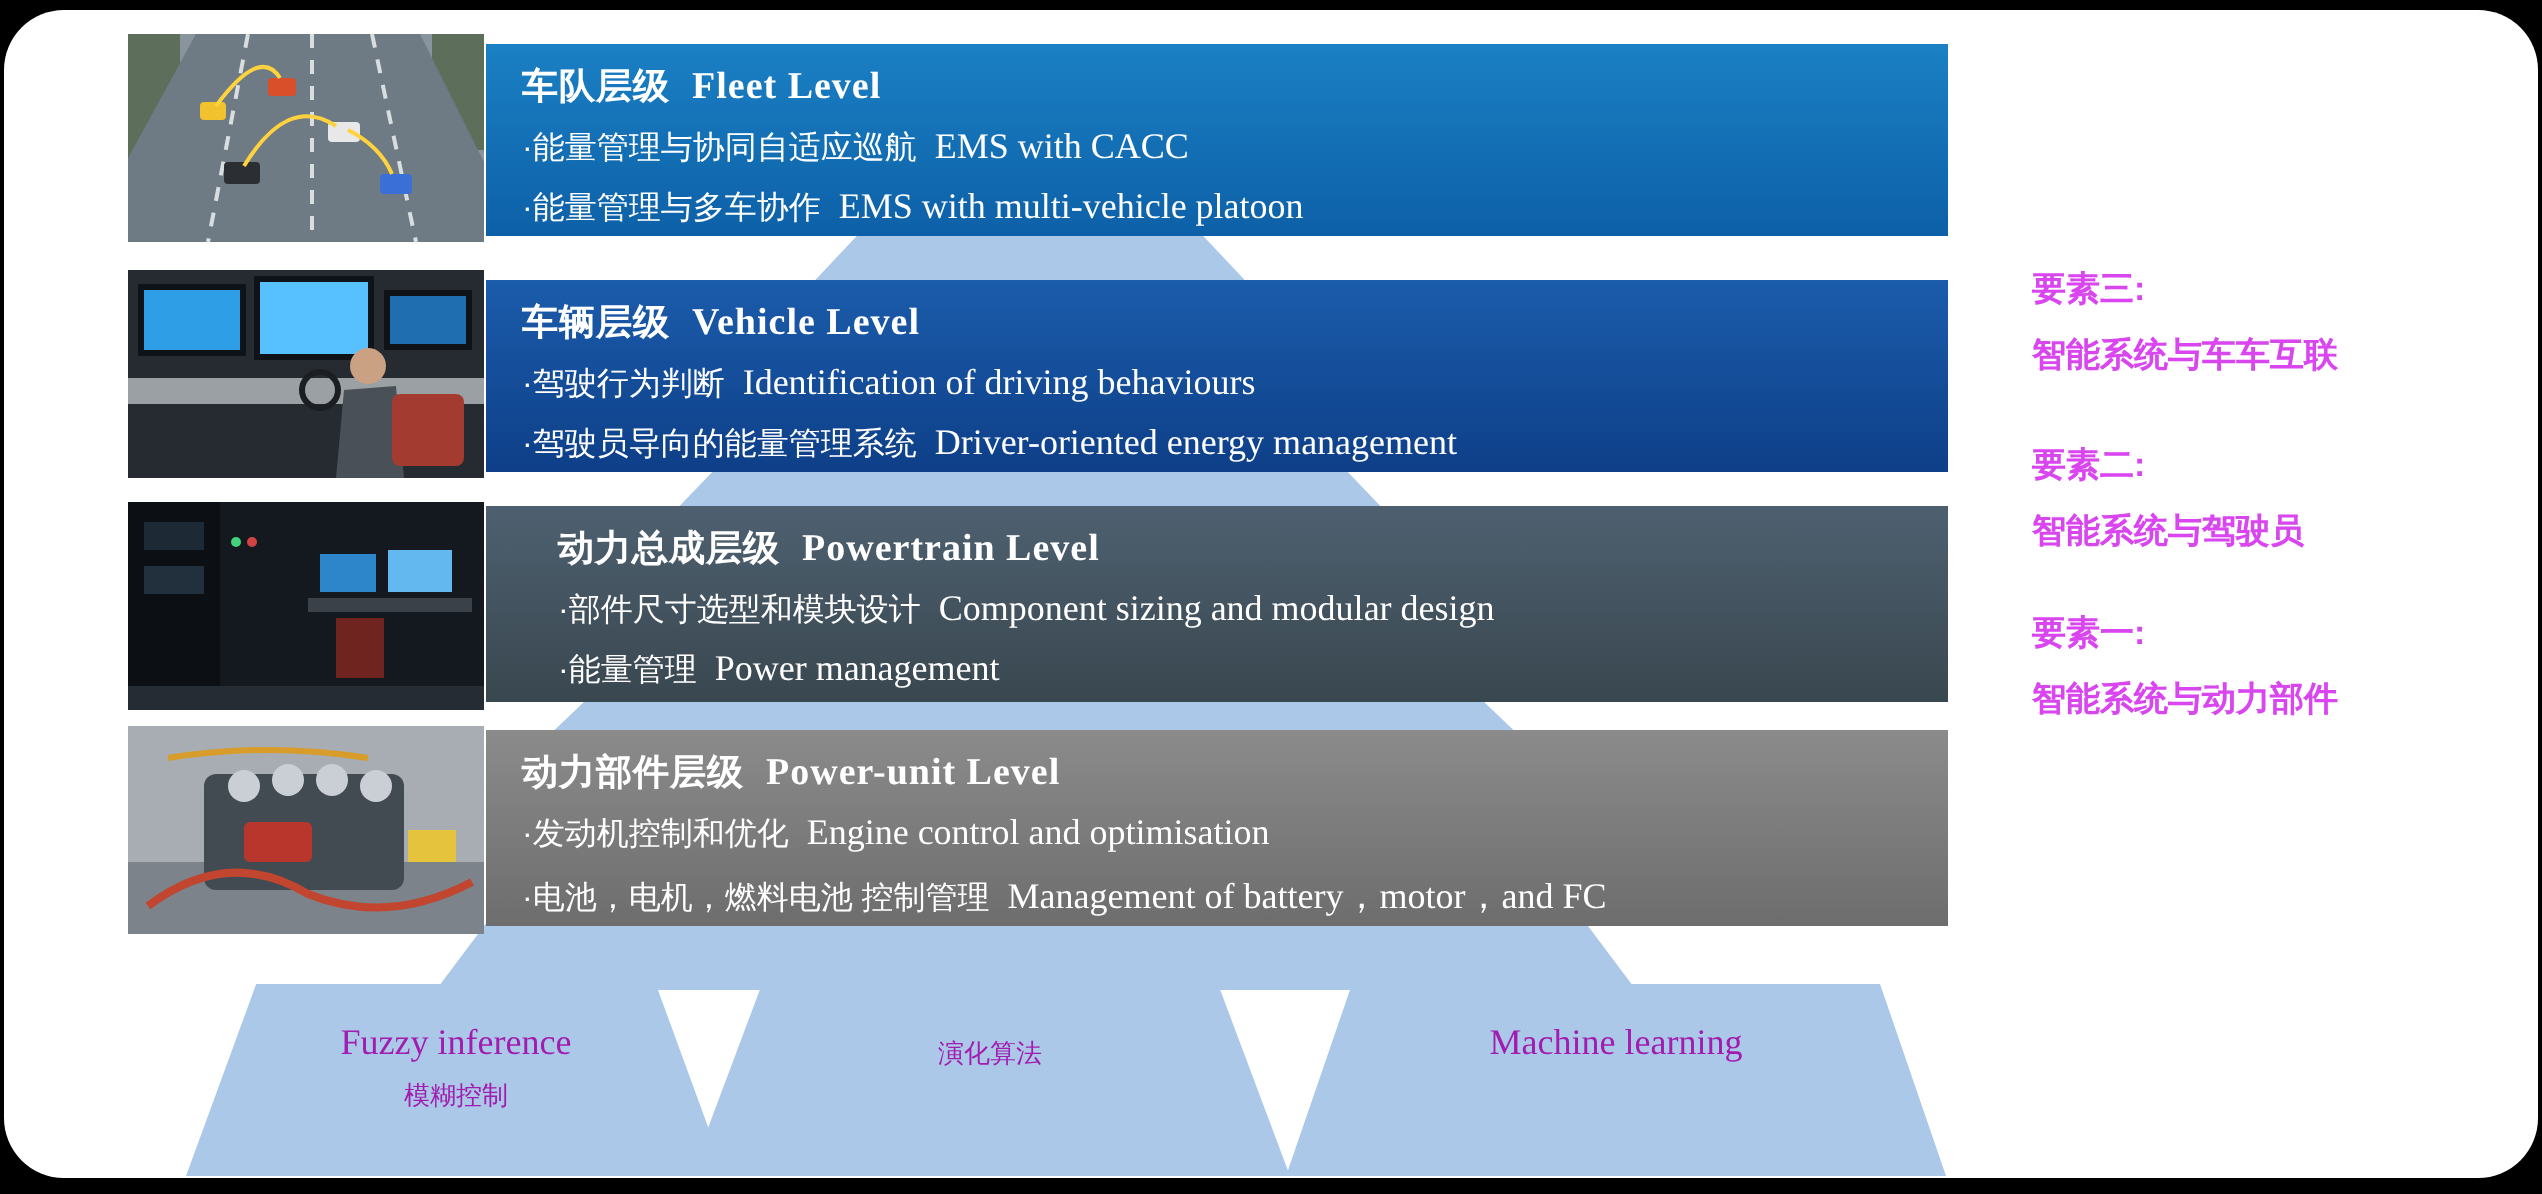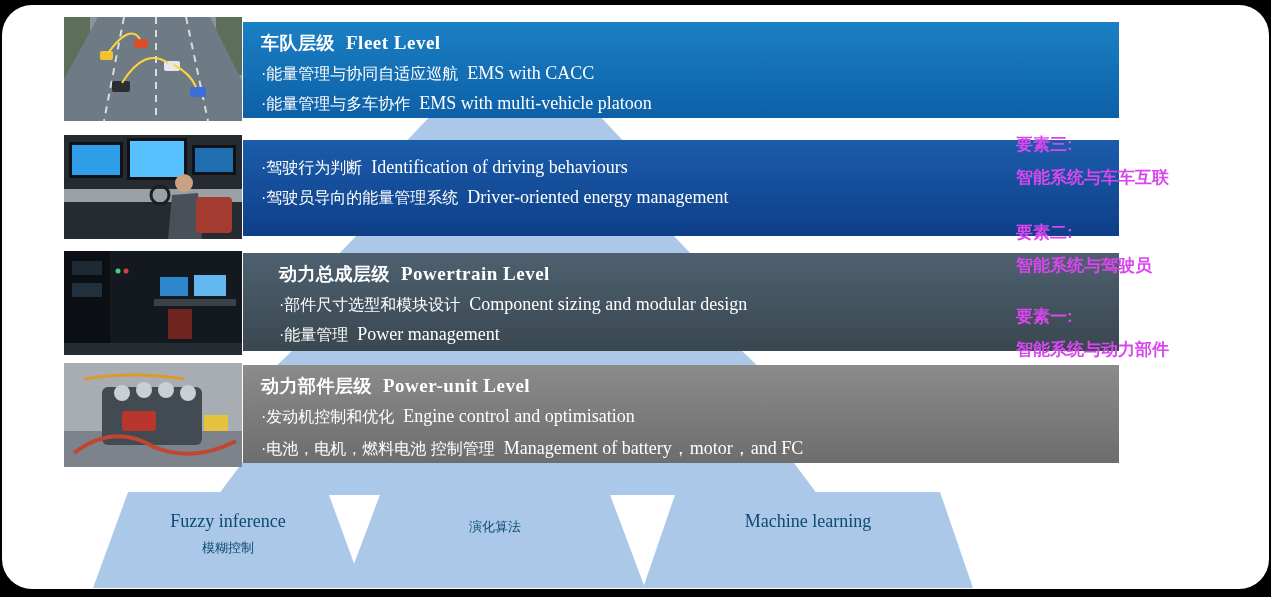--- a/index.html
+++ b/index.html
@@ -12,21 +12,21 @@
            background:#ffffff; border-radius:30px; z-index:0; }
 
   
   .conn { position:absolute; background:#abc8e9; z-index:1; }
   .c1 { left:402px; top:110px; width:226px; height:36px; clip-path:polygon(15% 0,85% 0,100% 100%,0 100%); }
   .c2 { left:335px; top:228px; width:360px; height:30px; clip-path:polygon(8% 0,92% 0,100% 100%,0 100%); }
   .c3 { left:272px; top:342px; width:490px; height:28px; clip-path:polygon(6% 0,94% 0,100% 100%,0 100%); }
   .c4 { left:218px; top:455px; width:600px; height:40px; clip-path:polygon(5% 0,95% 0,100% 100%,0 100%); }
 
   
-  .level { position:absolute; left:243px; width:876px; z-index:2; color:#fff; padding:9px 10px 0 18px; }
+  .level { position:absolute; left:243px; width:731px; z-index:2; color:#fff; padding:9px 10px 0 18px; }
   .l1 { top:22px;  height:96px; background:linear-gradient(180deg,#1b80c4,#0d60a7); }
   .l2 { top:140px; height:96px; background:linear-gradient(180deg,#1b5cab,#0e3f88); }
   .l3 { top:253px; height:98px; background:linear-gradient(180deg,#4e6070,#39474f);padding-left:36px; }
   .l4 { top:365px; height:98px; background:linear-gradient(180deg,#8b8b8b,#6d6d6d); }
   .lvl-title { font-size:18px; font-weight:bold; letter-spacing:.5px; }
   .lvl-title .en { font-family:"Liberation Serif","DejaVu Serif",serif; margin-left:11px; font-size:19px; }
   .bullet { font-size:16px; margin-top:8px; }
   .bullet .en { font-family:"Liberation Serif","DejaVu Serif",serif; margin-left:9px; font-size:18px; }
 
   
@@ -35,21 +35,21 @@
   .photo svg { display:block; width:100%; height:100%; }
   .p1 { top:17px; } .p2 { top:135px; } .p3 { top:251px; } .p4 { top:363px; }
 
   
   .note { position:absolute; left:1016px; width:246px; z-index:2;
           color:#d946ef; font-weight:bold; font-size:17px; line-height:33px; }
   .n3 { top:128px; } .n2 { top:216px; } .n1 { top:300px; }
 
   
   .method { position:absolute; top:492px; height:96px; background:#abc8e9; z-index:1;
-            text-align:center; color:#0c4a6e; padding-top:19px; }
+            text-align:center; color:#a21caf; padding-top:19px; }
   .method .en { font-family:"Liberation Serif","DejaVu Serif",serif; font-size:18px; display:block; }
   .method .zh { font-size:13px; display:block; margin-top:7px; }
   .m1 { left:93px;  width:270px; clip-path:polygon(13% 0,87% 0,100% 100%,0 100%); }
   .m2 { left:345px; width:300px; clip-path:polygon(12% 0,88% 0,100% 100%,0 100%); }
   .m3 { left:643px; width:330px; clip-path:polygon(10% 0,90% 0,100% 100%,0 100%); }
 </style>
 </head>
 <body>
 
 <div class="stage">
@@ -135,20 +135,23 @@
     </h2>
     <p class="bullet">
       <span class="zh">·能量管理与协同自适应巡航</span><span class="en">EMS with CACC</span>
     </p>
     <p class="bullet">
       <span class="zh">·能量管理与多车协作</span><span class="en">EMS with multi-vehicle platoon</span>
     </p>
   </section>
 
   <section class="level l2">
+    <h2 class="lvl-title">
+      <span class="zh">车辆层级</span><span class="en">Vehicle Level</span>
+    </h2>
     <p class="bullet">
       <span class="zh">·驾驶行为判断</span><span class="en">Identification of driving behaviours</span>
     </p>
     <p class="bullet">
       <span class="zh">·驾驶员导向的能量管理系统</span><span class="en">Driver-oriented energy management</span>
     </p>
   </section>
 
   <section class="level l3">
     <h2 class="lvl-title">

